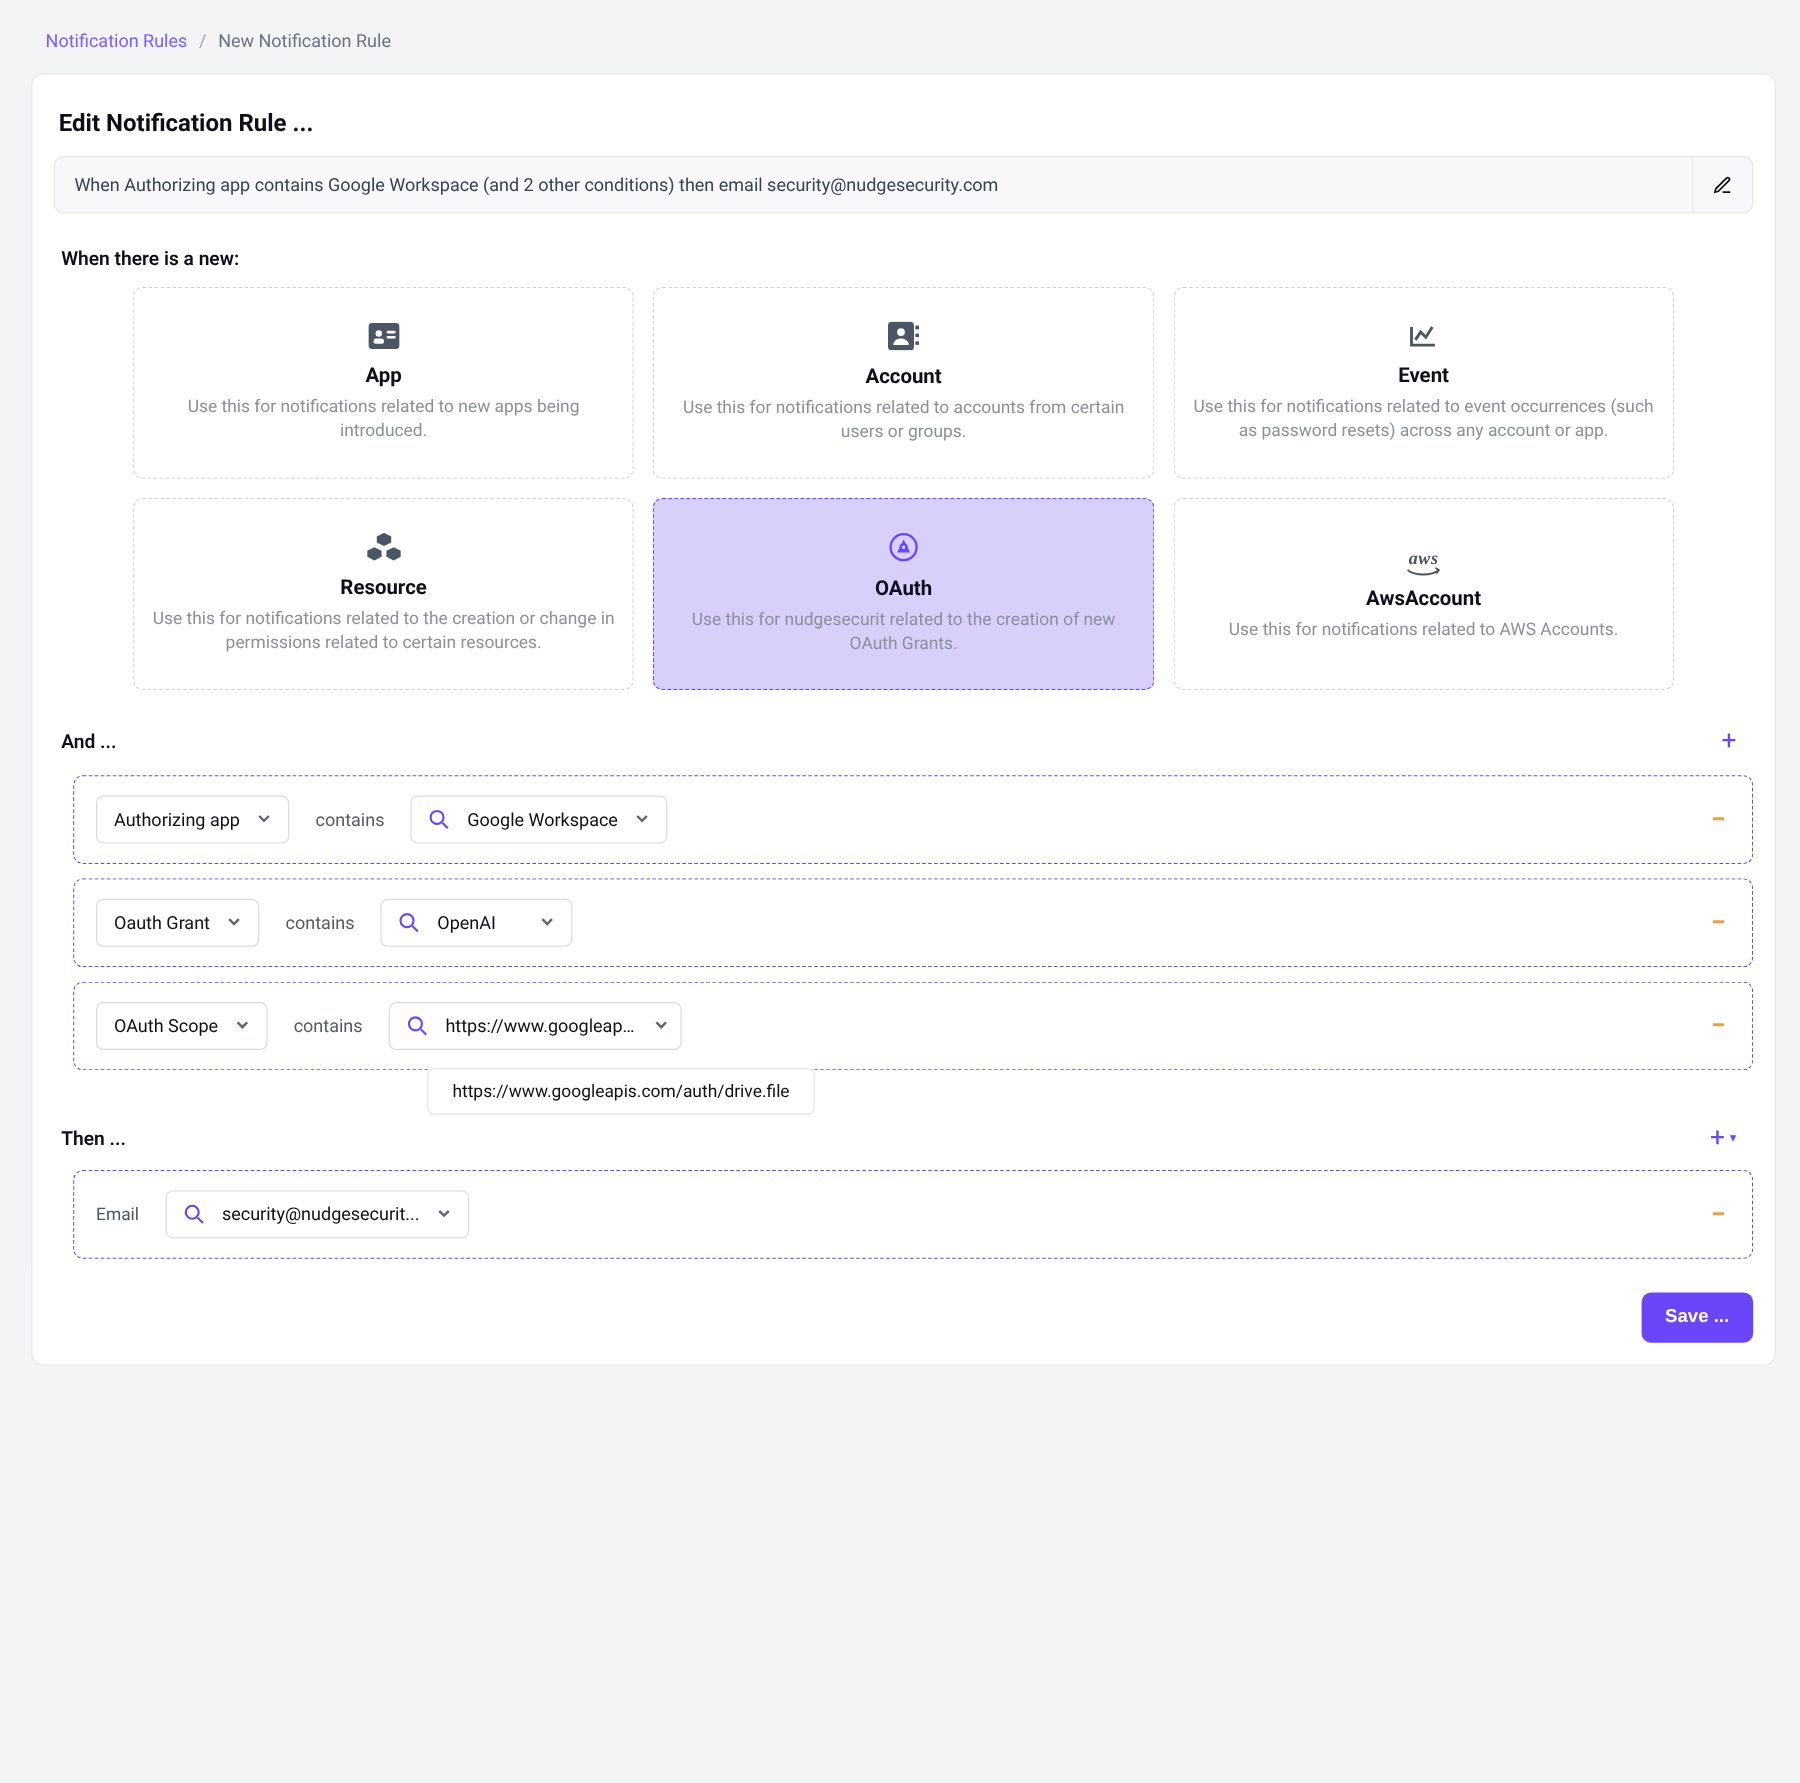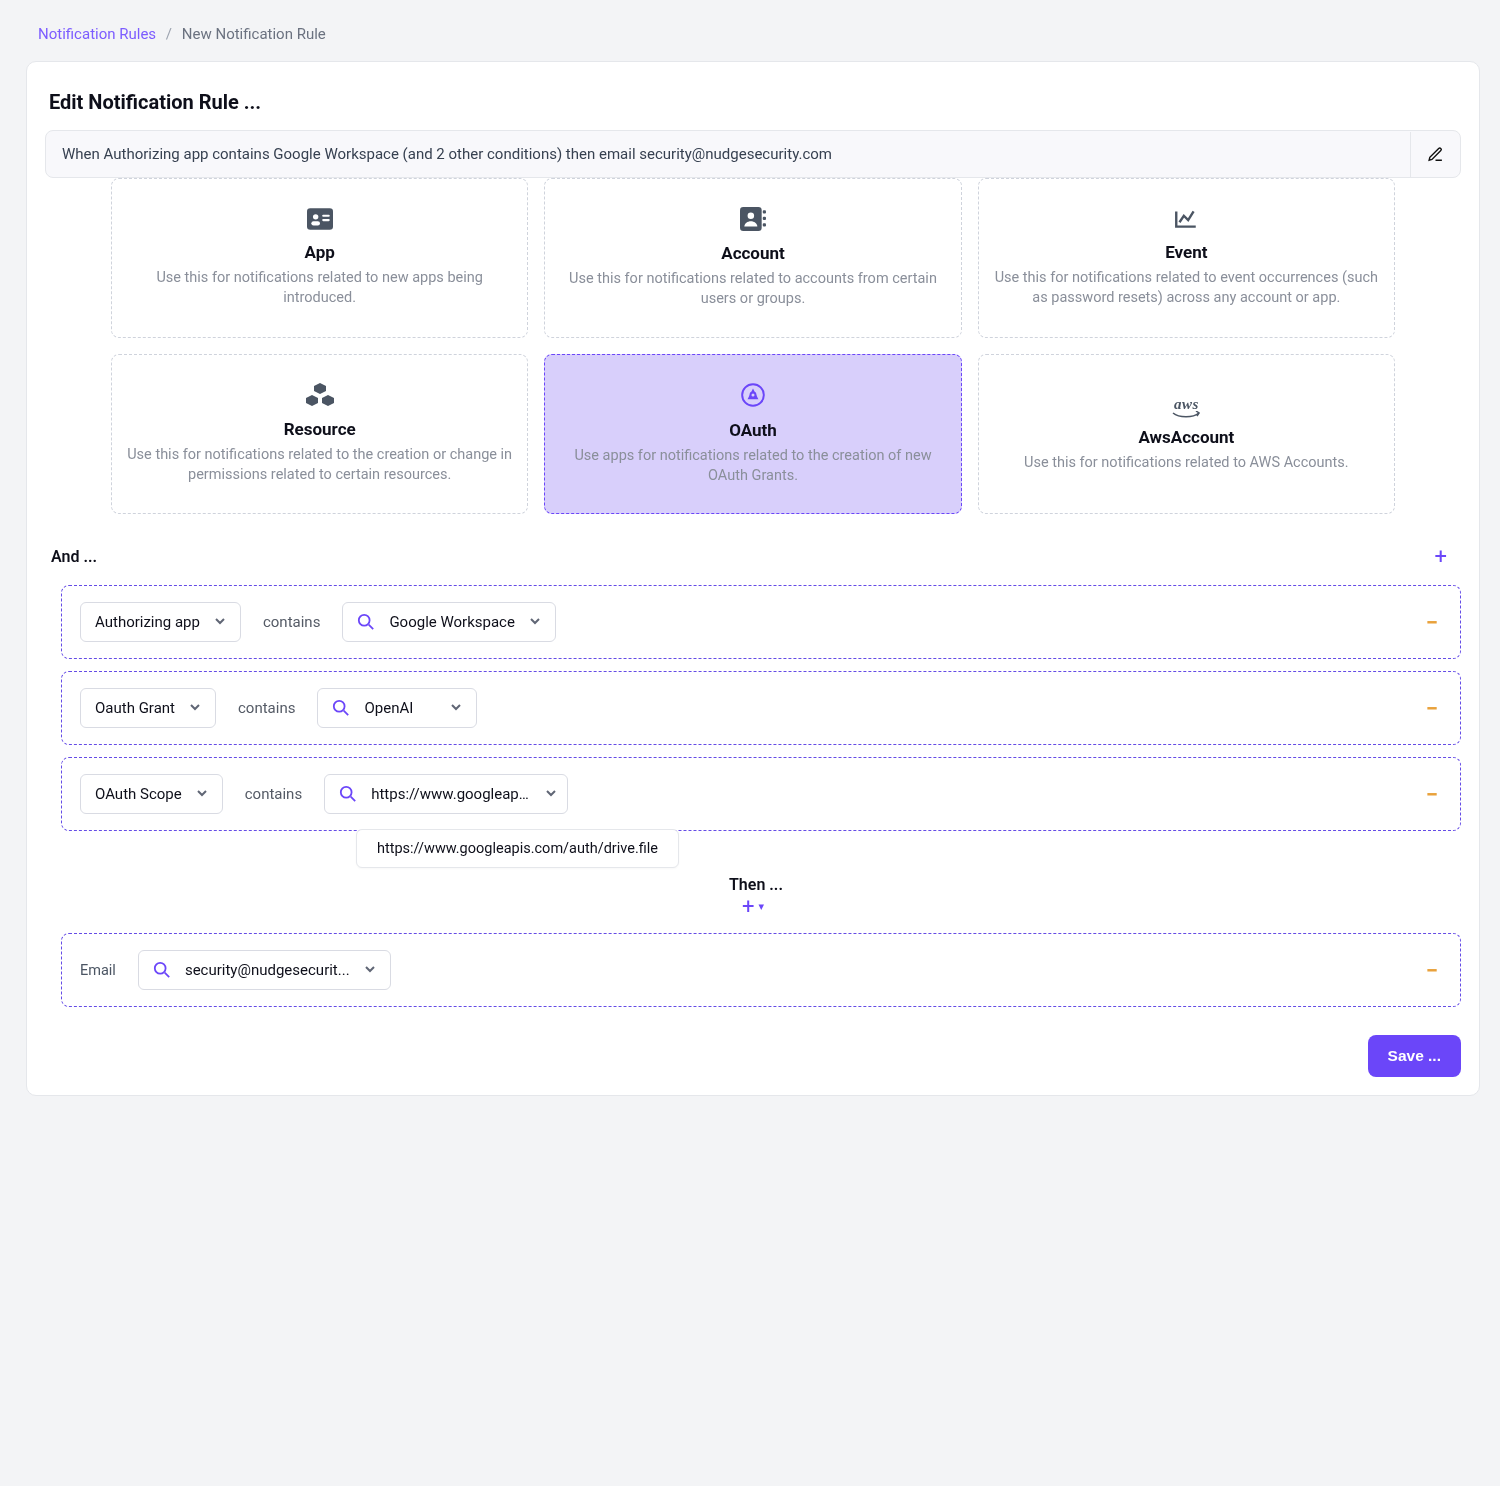--- a/index.html
+++ b/index.html
@@ -151,20 +151,21 @@
   <div class="summary-bar">
     <div class="summary-text">When Authorizing app  contains Google Workspace (and 2 other conditions) then email security@nudgesecurity.com</div>
     <div class="summary-edit">
       <svg viewBox="0 0 24 24" fill="none" stroke="#111" stroke-width="2">
         <path d="M12 20h9"></path>
           <path d="M16.5 3.5a2.1 2.1 0 0 1 3 3L7 19l-4 1 1-4Z"></path>
       </svg>
     </div>
   </div>
 
+  <div class="section-label">When there is a new:</div>
 
   <div class="type-grid">
 
     <div class="type-card">
       <div class="ic">
         <svg width="26" height="22" viewBox="0 0 24 20" fill="currentColor">
             <rect x="0" y="0" width="24" height="20" rx="3"></rect>
             <circle cx="8" cy="8" r="2.5" fill="#fff"></circle>
             <rect x="4" y="12" width="8" height="4" rx="2" fill="#fff"></rect>
             <rect x="14" y="6" width="7" height="2" rx="1" fill="#fff"></rect>
@@ -215,21 +216,21 @@
 
     <div class="type-card selected">
       <div class="ic">
         <svg width="26" height="26" viewBox="0 0 24 24" fill="none" stroke="currentColor" stroke-width="1.8">
             <circle cx="12" cy="12" r="10"></circle>
             <path d="M12 6l-5 10h10z" fill="currentColor" stroke="none"></path>
             <circle cx="12" cy="12" r="2.3" fill="#d8cffb"></circle>
           </svg>
       </div>
       <div class="title">OAuth</div>
-      <div class="desc">Use apps for notifications related to the creation of new OAuth Grants.</div>
+      <div class="desc">Use this for nudgesecurit related to the creation of new OAuth Grants.</div>
     </div>
 
     <div class="type-card">
       <div class="ic">
         <span class="aws">aws</span>
         <svg width="30" height="8" viewBox="0 0 30 8" fill="none" stroke="#4b5563" stroke-width="1.5" style="display:block;margin:-2px auto 0;">
             <path d="M2 2c6 5 20 5 26 0"></path>
             <path d="M25 0l3 2-2 3"></path>
           </svg>
       </div>
@@ -305,21 +306,21 @@
         <span class="chev"><svg width="12" height="12" viewBox="0 0 12 12" fill="none" stroke="currentColor" stroke-width="2">
               <path d="M2 4l4 4 4-4"></path>
             </svg></span>
       </div>
       <div class="minus">−</div>
       <div class="suggest">https://www.googleapis.com/auth/drive.file</div>
     </div>
 
   </div>
 
-  <div class="row-header" style="margin-top:44px;flex-direction:column;">
+  <div class="row-header" style="margin-top:44px;">
     <div class="label">Then ...</div>
     <div class="plus-btn">+<span class="caret">▾</span></div>
   </div>
 
   <div class="then-box-wrap">
     <div class="cond-box then-box">
       <span class="email-label">Email</span>
       <div class="dd value-dd">
         <svg class="sicon" viewBox="0 0 20 20" fill="none" stroke="#6b46f9" stroke-width="2">
             <circle cx="8" cy="8" r="6"></circle>

